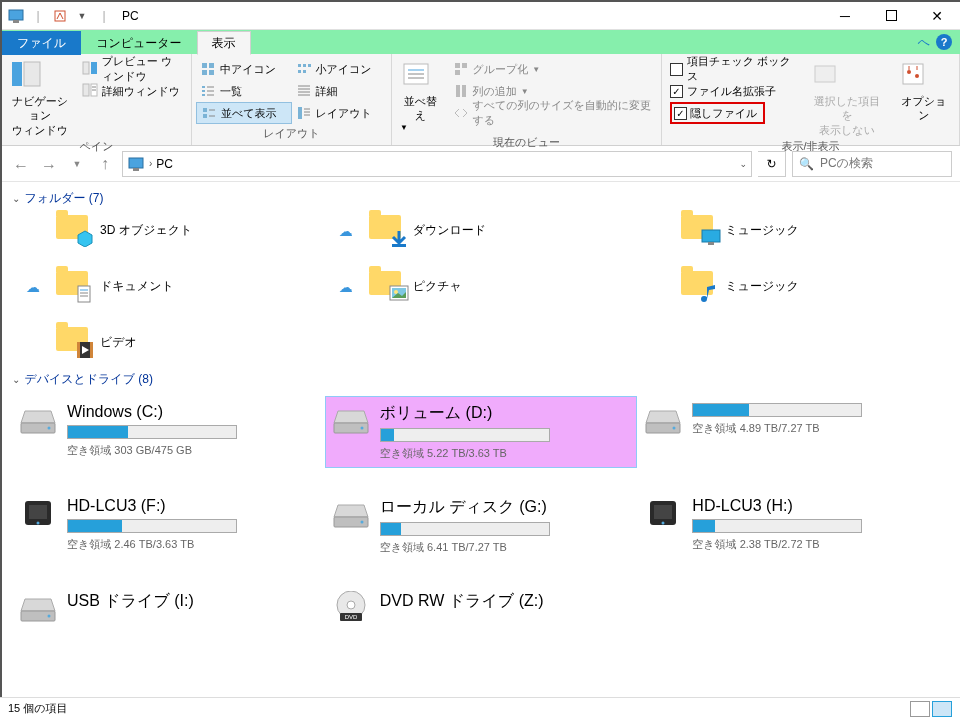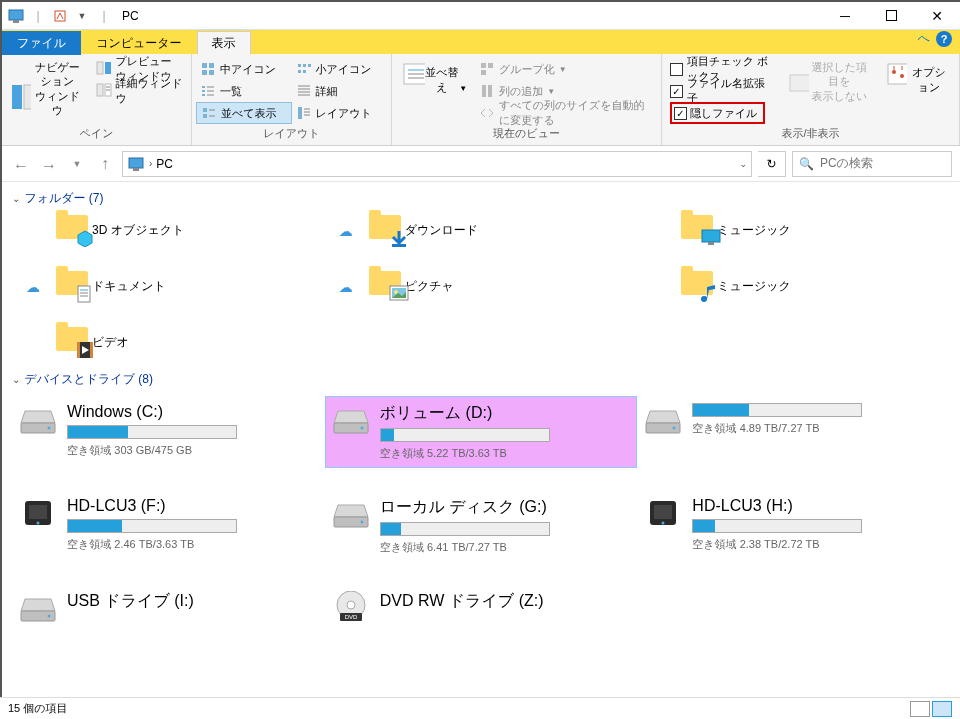--- a/index.html
+++ b/index.html
@@ -5,33 +5,33 @@
 html,body{margin:0;padding:0;font-family:"Yu Gothic UI","Meiryo",sans-serif;font-size:12px;color:#000;background:#fff;width:960px;height:719px;overflow:hidden;box-sizing:border-box;border:1px solid #555}
 *{box-sizing:border-box}
 
 .titlebar{height:28px;display:flex;align-items:center;background:#fff;border-bottom:1px solid #e0e0e0}
 .titlebar .qat{display:flex;align-items:center;gap:2px;padding:0 4px}
 .titlebar .qat .ic{width:20px;height:20px;display:flex;align-items:center;justify-content:center}
 .titlebar .title{margin-left:4px;font-size:12px}
 .titlebar .winbtns{margin-left:auto;display:flex}
 .titlebar .winbtns div{width:46px;height:28px;display:flex;align-items:center;justify-content:center;font-size:14px}
 
-.tabs{height:24px;display:flex;align-items:flex-start;background:#fde047;position:relative}
+.tabs{height:24px;display:flex;align-items:center;background:#86efac;position:relative}
 .tab{height:24px;padding:0 14px;display:flex;align-items:center;font-size:12px;border:1px solid transparent;position:relative;top:1px}
 .tab.file{background:#1979ca;color:#fff}
 .tab.active{background:#f5f5f5;border:1px solid #d0d0d0;border-bottom:1px solid #f5f5f5}
 .tabs .help{margin-left:auto;padding:0 8px;display:flex;align-items:center;gap:6px}
 .tabs .help .chev{color:#1979ca;font-size:12px}
 .tabs .help .q{background:#1979ca;color:#fff;border-radius:50%;width:16px;height:16px;display:flex;align-items:center;justify-content:center;font-size:11px;font-weight:bold}
 
 .ribbon{height:92px;background:#f5f5f5;border-bottom:1px solid #d0d0d0;display:flex}
 .rgrp{border-right:1px solid #d8d8d8;padding:2px 4px;display:flex;flex-direction:column}
 .rgrp .body{flex:1;display:flex;align-items:flex-start;gap:4px;padding-top:2px}
 .rgrp .lbl{text-align:center;font-size:11px;color:#555;padding-bottom:2px}
-.rbtn{display:flex;flex-direction:row;align-items:flex-end;justify-content:center;padding:2px 4px;font-size:11px;text-align:center;line-height:1.3}
+.rbtn{display:flex;flex-direction:column;align-items:flex-start;justify-content:center;padding:2px 4px;font-size:11px;text-align:center;line-height:1.3}
 .ricon{width:32px;height:32px;margin-bottom:2px}
 .rrows{display:flex;flex-direction:column;gap:0}
 .rrow{display:flex;align-items:center;gap:4px;font-size:11px;height:22px;padding:0 4px}
 .rrow .sic{width:16px;height:16px;flex:none}
 .rrow.sel{background:#cde6f7;border:1px solid #92c0e0}
 .cb{width:13px;height:13px;border:1px solid #333;display:inline-flex;align-items:center;justify-content:center;font-size:10px;background:#fff;flex:none}
 .redbox{border:2px solid #d00;padding:0 6px 0 2px;display:inline-flex;align-items:center;height:22px}
 
 .navbar{height:36px;display:flex;align-items:center;gap:6px;padding:0 8px;border-bottom:1px solid #e5e5e5}
 .navbtn{width:22px;height:22px;display:flex;align-items:center;justify-content:center;color:#888;font-size:16px}
@@ -39,21 +39,21 @@
 .addr .seg{display:flex;align-items:center;gap:4px;font-size:12px}
 .addr .rarrows{margin-left:auto;display:flex;gap:6px;color:#555}
 .refresh{width:28px;height:26px;border:1px solid #ccc;border-left:none;display:flex;align-items:center;justify-content:center}
 .search{width:160px;height:26px;border:1px solid #ccc;display:flex;align-items:center;padding:0 6px;gap:6px;color:#777}
 
 .content{height:520px;overflow:auto;padding:8px 10px}
 .sect{margin-bottom:14px}
 .secthdr{color:#003399;font-size:12px;display:flex;align-items:center;gap:4px;margin-bottom:8px}
 .secthdr .chv{font-size:10px;color:#555}
 .foldergrid{display:grid;grid-template-columns:repeat(3,1fr);row-gap:26px}
-.fitem{display:flex;align-items:center;gap:0;padding-left:44px;position:relative}
+.fitem{display:flex;align-items:center;gap:8px;padding-left:44px;position:relative}
 .cloud{position:absolute;left:14px;top:8px;color:#3a96dd;font-size:14px}
 .ficon{width:36px;height:30px;flex:none;position:relative}
 .folder{width:32px;height:24px;background:#ffd868;border-radius:2px;position:relative}
 .folder::before{content:"";position:absolute;top:-5px;left:0;width:12px;height:6px;background:#ffd868;border-radius:2px 2px 0 0}
 .badge{position:absolute;right:-2px;bottom:-2px;width:18px;height:18px}
 .fname{font-size:12px}
 .drvgrid{display:grid;grid-template-columns:repeat(3,1fr);row-gap:22px}
 .drv{display:flex;gap:10px;padding:6px 8px 6px 44px;border:1px solid transparent}
 .drv.sel{background:#f0abfc;border:1px solid #8ecaf7}
 .dicon{width:38px;height:32px;flex:none;margin-left:-38px}

